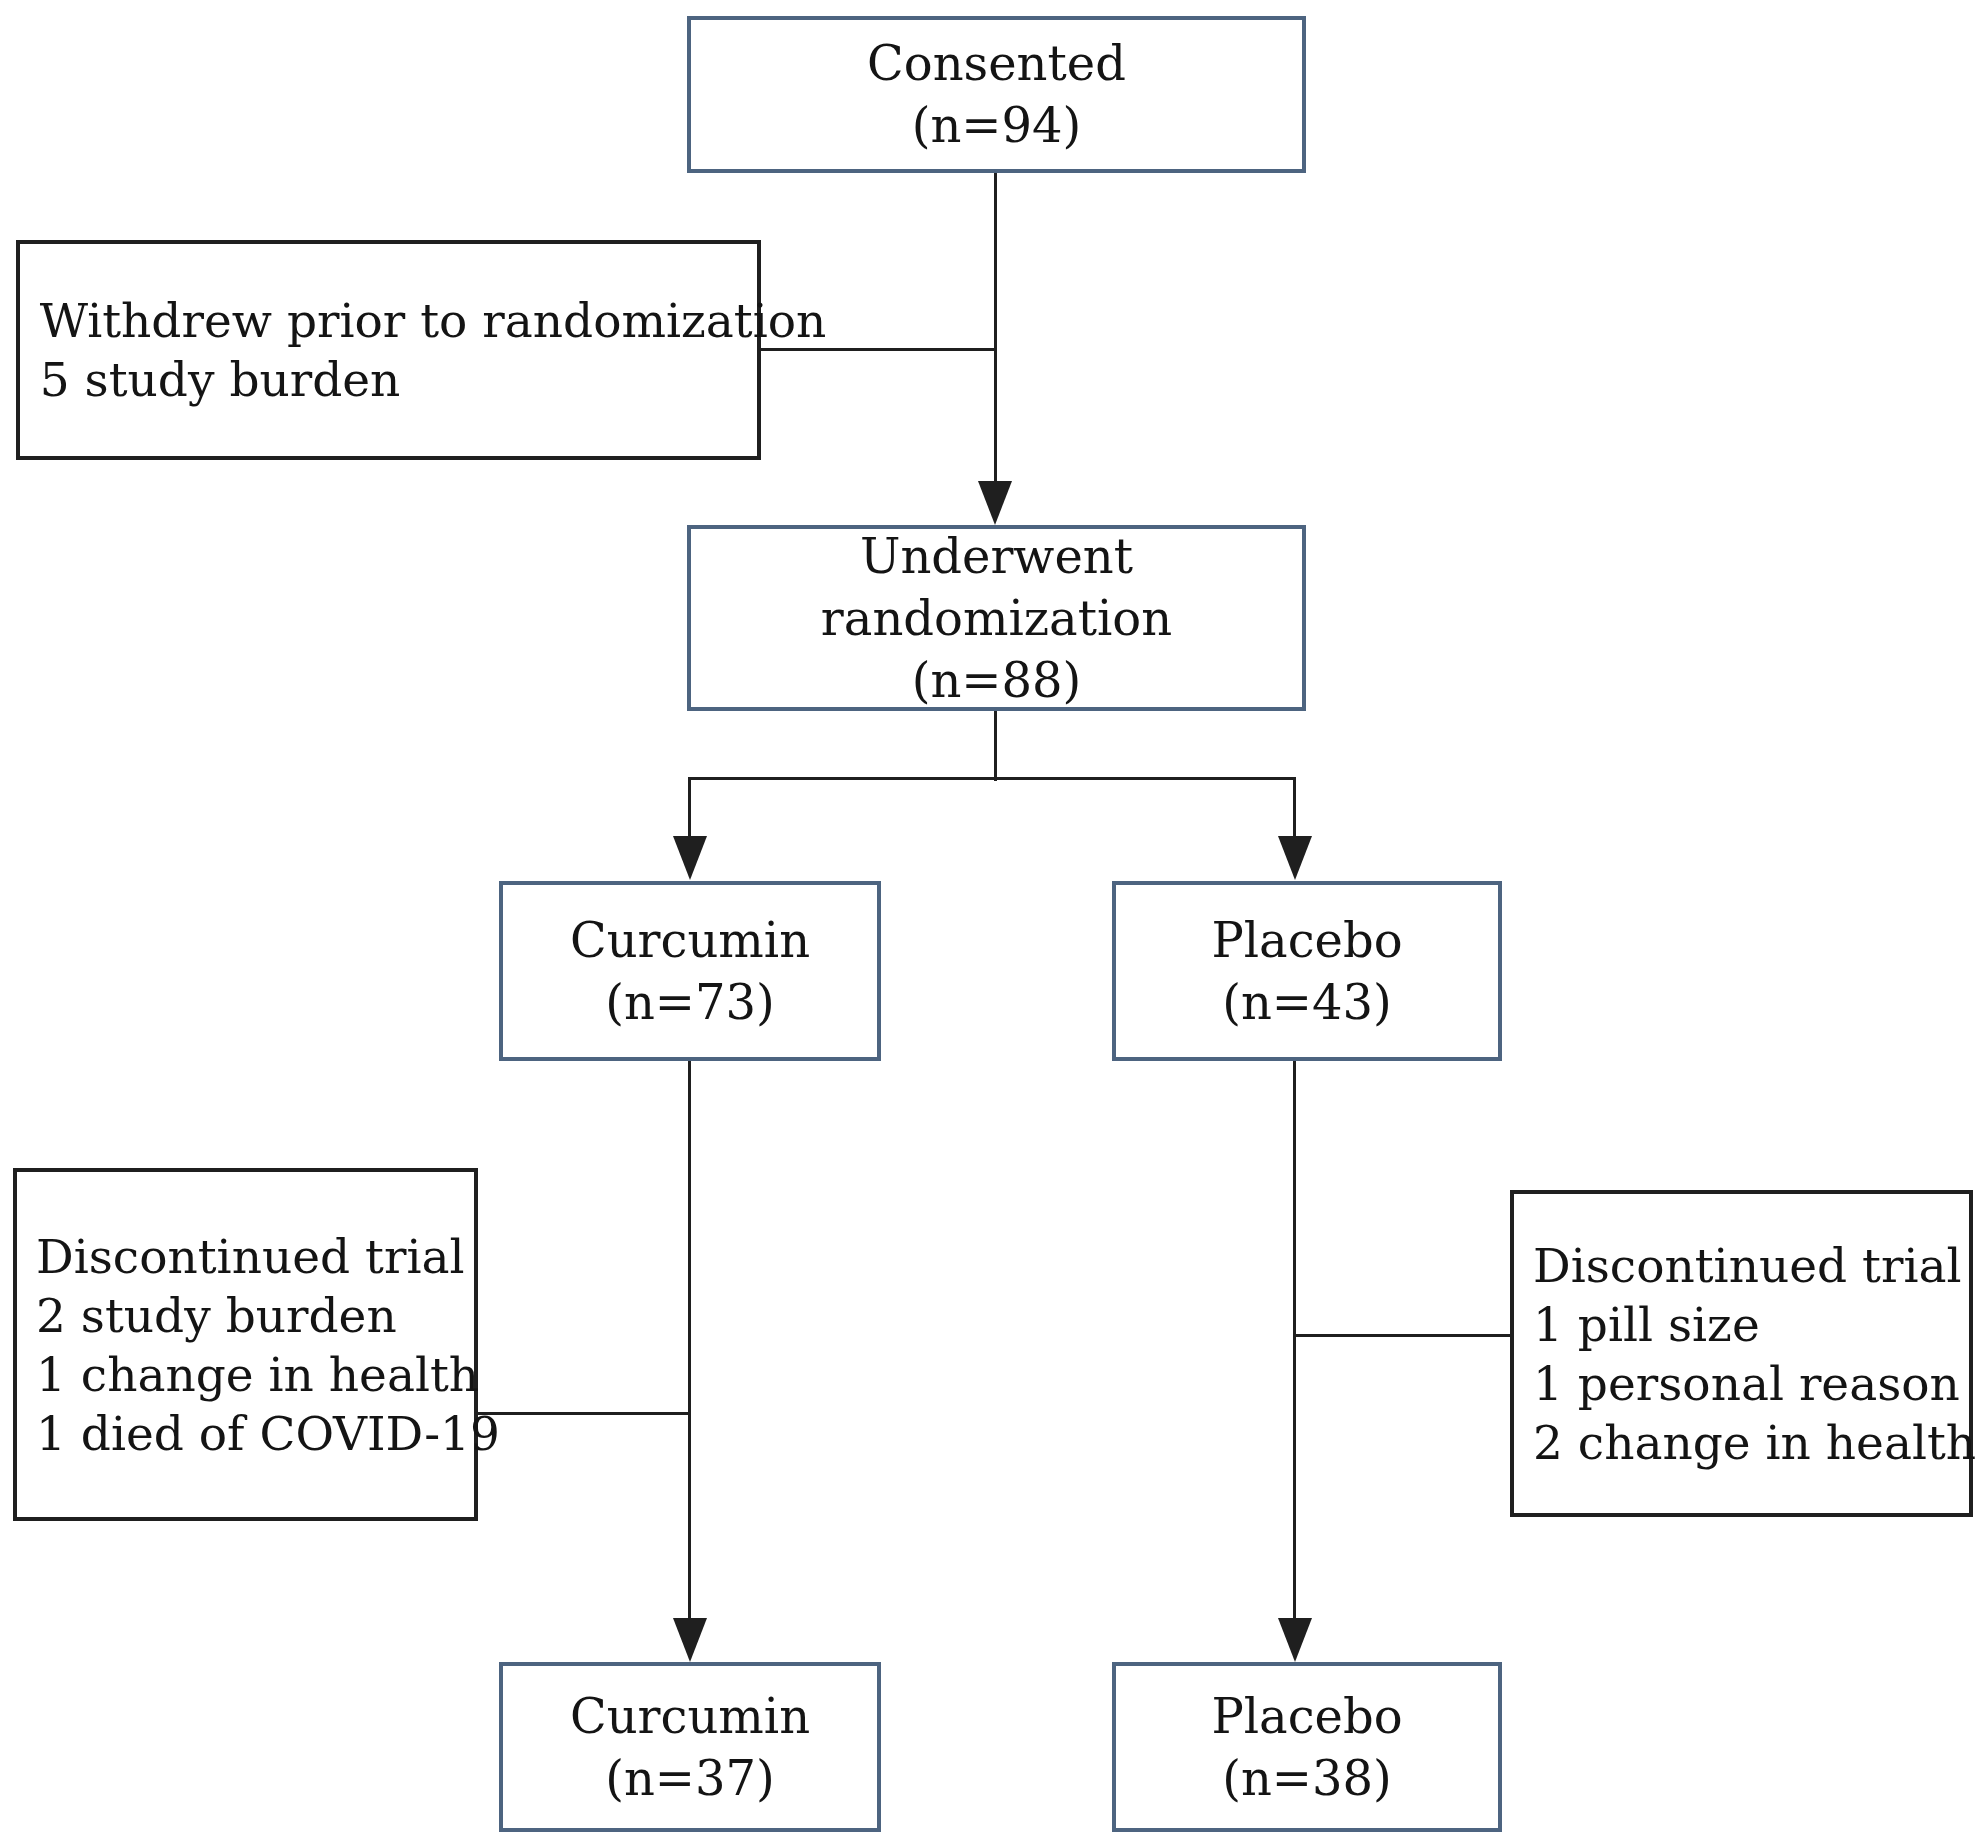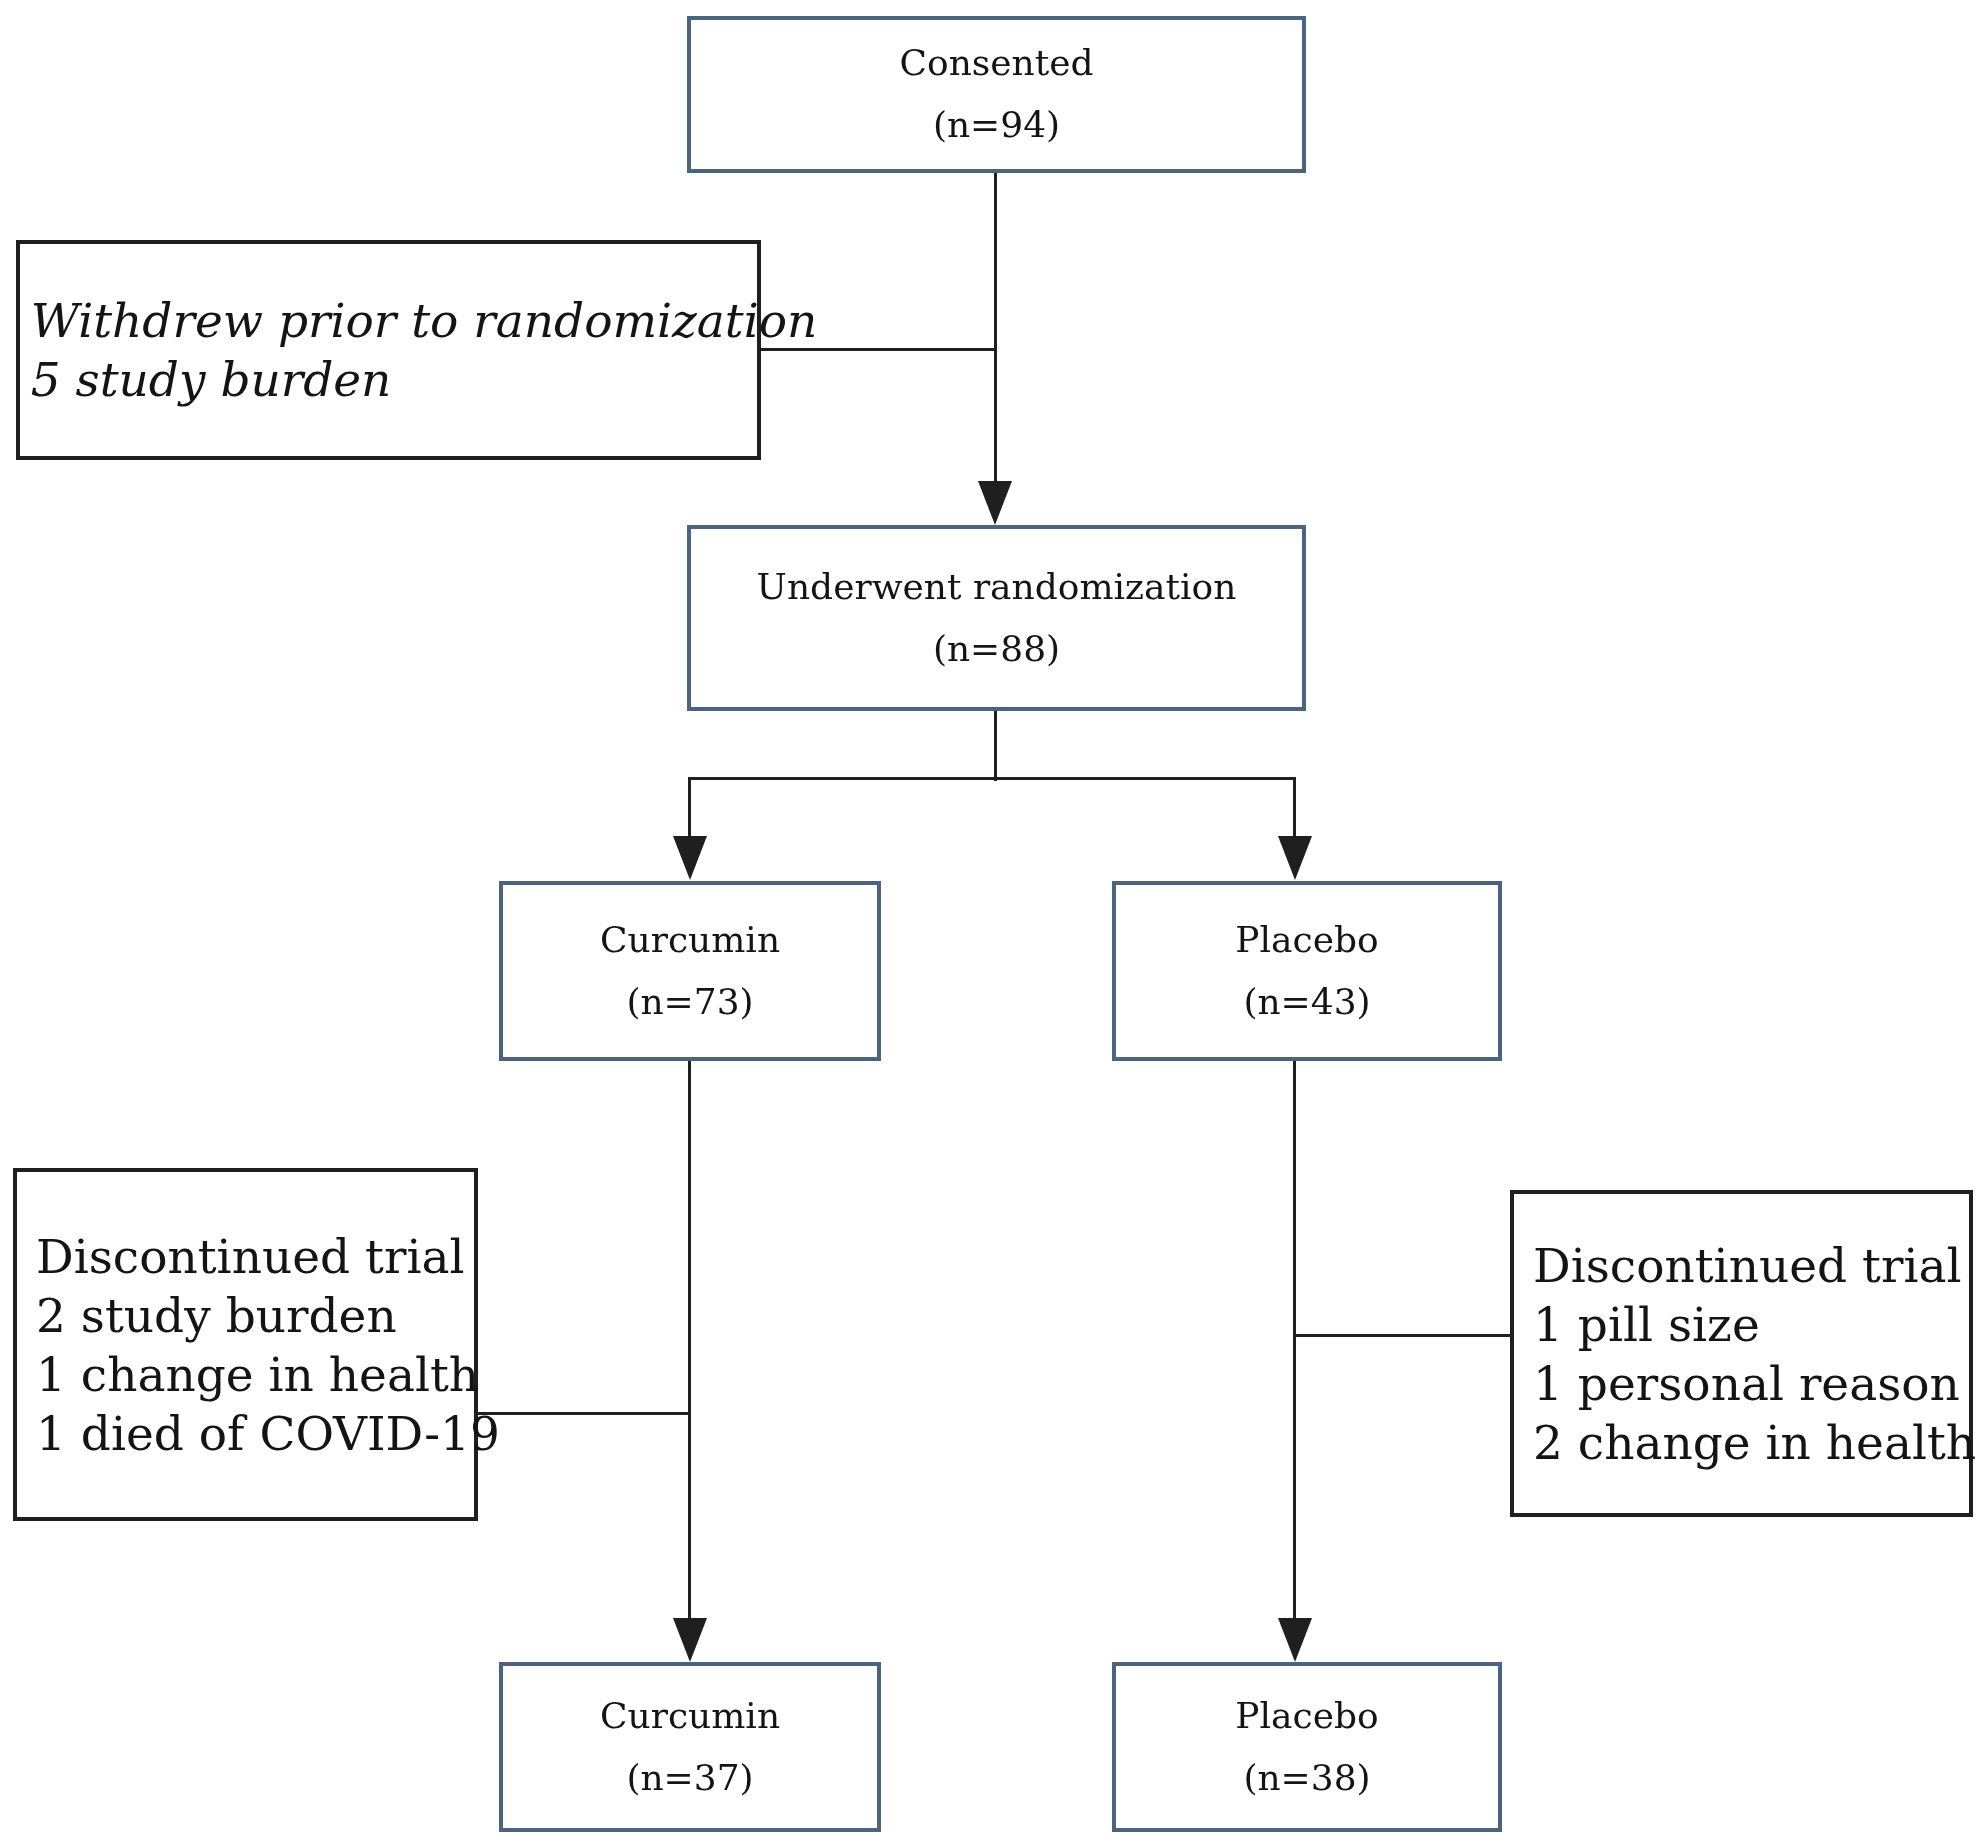--- a/index.html
+++ b/index.html
@@ -26,21 +26,21 @@
   }
   .node.blue {
     border: 4.7px solid #4d6480;
   }
   .node.black {
     border: 4.2px solid #1f1f1f;
   }
   .node.centered {
     align-items: center;
     text-align: center;
-    font-size: 36px;
+    font-size: 48px;
     line-height: 62px;
   }
   .node.list {
     align-items: flex-start;
     text-align: left;
     font-size: 47px;
     line-height: 59px;
   }
   .node.list .line {
     white-space: nowrap;
@@ -50,21 +50,21 @@
     background: #1f1f1f;
   }
   .arrowhead {
     position: absolute;
     width: 0;
     height: 0;
     border-left: 17px solid transparent;
     border-right: 17px solid transparent;
     border-top: 44px solid #1f1f1f;
   }
-  .pad-left-lg { padding-left: 11px; padding-right: 5.2px; font-style: italic; }
+  .pad-left-lg { padding-left: 20px; padding-right: 5.2px; }
   .pad-left-md { padding-left: 19px; padding-right: 5.2px; }
 </style>
 </head>
 <body>
 
 <div id="canvas">
 
   <div class="connector" style="left:994px; top:172px; width:3.1px; height:311px;"></div>
   <div class="arrowhead" style="left:978px; top:481px;"></div>
 

